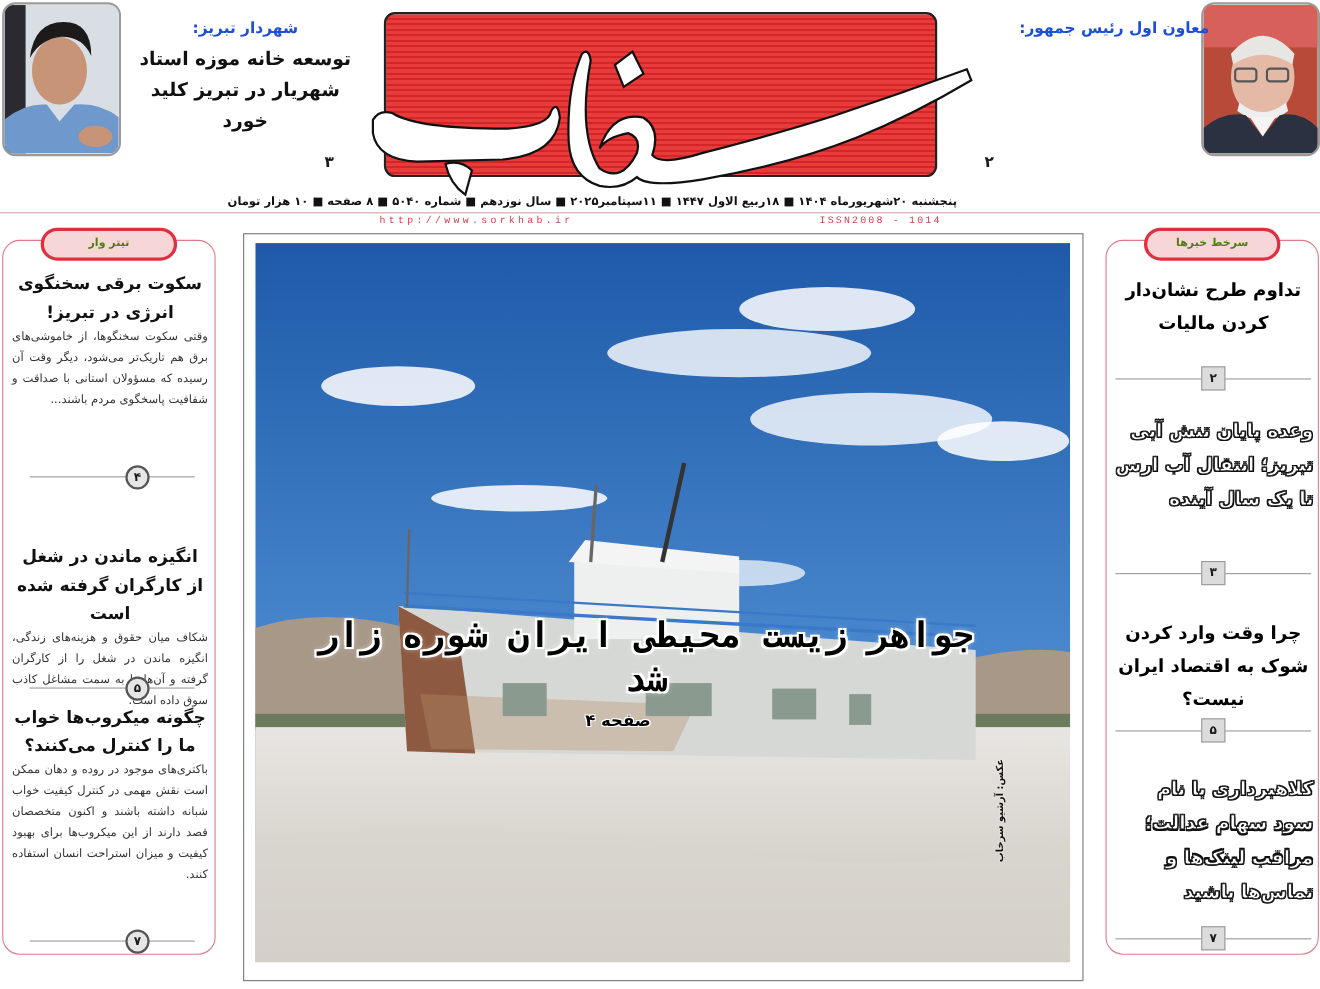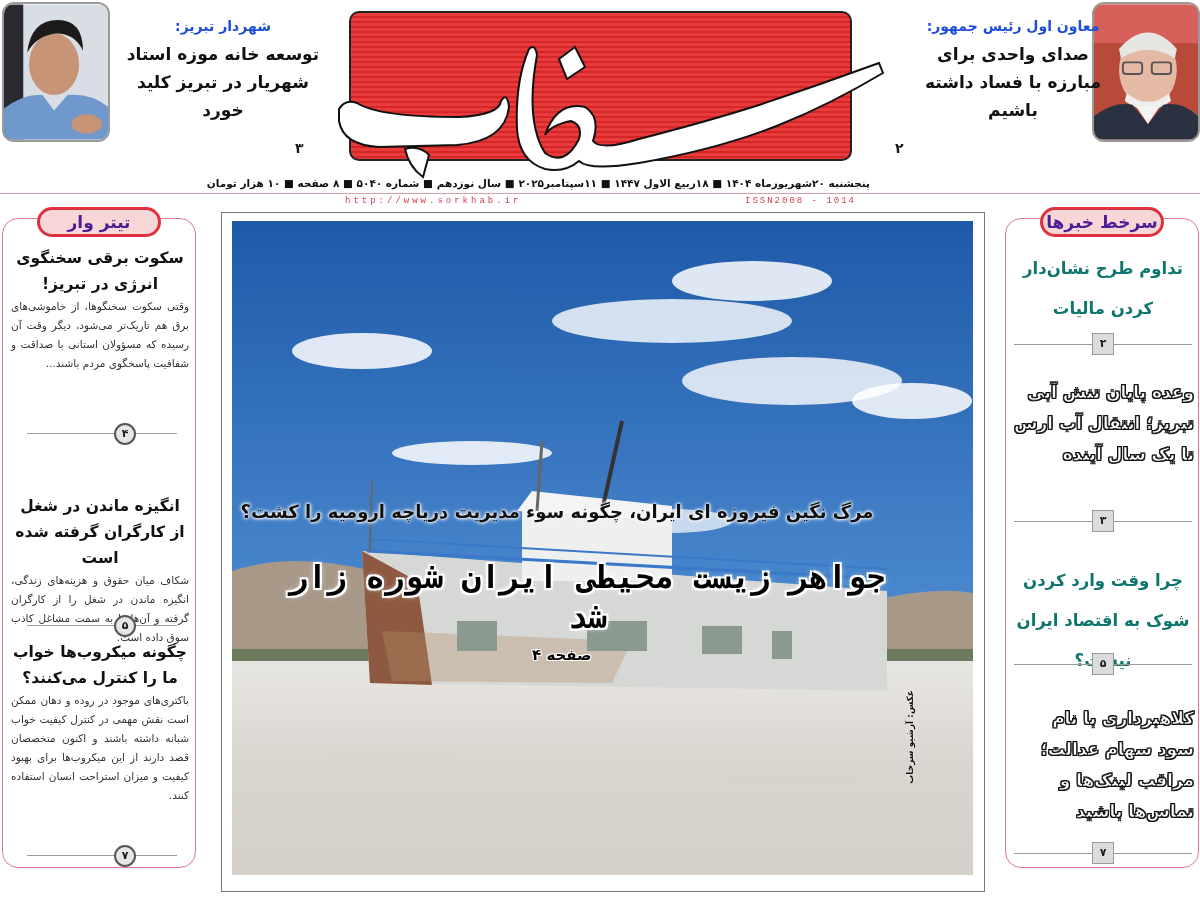--- a/index.html
+++ b/index.html
@@ -28,29 +28,29 @@
 
   .dateline { position: absolute; left: 330px; top: 177px; width: 540px; text-align: right; direction: rtl; font-size: 10.5px; font-weight: bold; color: #111; white-space: nowrap; }
   .rule { position: absolute; left: 0; top: 193px; width: 1200px; height: 1px; background: #d8a0a8; }
   .weburl { position: absolute; left: 345px; top: 196px; font-family: "Liberation Mono", monospace; font-size: 9px; letter-spacing: 3px; color: #d04050; }
   .issn { position: absolute; left: 745px; top: 196px; font-family: "Liberation Mono", monospace; font-size: 9px; letter-spacing: 2px; color: #d04050; }
 
   
   .side { position: absolute; top: 218px; width: 194px; height: 650px; border: 1.5px solid #e07a8a; border-radius: 16px; background: #fff; }
   .side.left { left: 2px; }
   .side.right { left: 1005px; }
-  .pill { position: absolute; top: -12px; left: 50%; transform: translateX(-50%); width: 124px; height: 30px; border-radius: 16px; background: #f7d6d8; border: 3px solid #e0303e; text-align: center; font-size: 17px; font-weight: bold; line-height: 24px; direction: rtl; color: #4c1d95; }
+  .pill { position: absolute; top: -12px; left: 50%; transform: translateX(-50%); width: 124px; height: 30px; border-radius: 16px; background: #f7d6d8; border: 3px solid #e0303e; text-align: center; font-size: 10px; font-weight: bold; line-height: 24px; direction: rtl; color: #4d7c0f; }
 
   .lstory { position: absolute; left: 8px; width: 178px; direction: rtl; text-align: right; }
   .lstory h3 { font-size: 15.5px; font-weight: bold; line-height: 26px; text-align: center; color: #111; }
   .lstory p { font-size: 10.5px; line-height: 19px; color: #333; text-align: justify; }
   .lsep { position: absolute; left: 24px; width: 150px; height: 1px; background: #9a9a9a; }
   .lnum { position: absolute; left: 87px; top: -10px; width: 22px; height: 22px; border-radius: 50%; background: #e6e6e6; border: 2px solid #555; text-align: center; font-size: 11px; font-weight: bold; line-height: 18px; }
 
-  .rstory { position: absolute; left: 6px; width: 182px; direction: rtl; text-align: center; font-size: 16.5px; font-weight: bold; line-height: 40px; color: #0f766e; }
+  .rstory { position: absolute; left: 6px; width: 182px; direction: rtl; text-align: center; font-size: 16.5px; font-weight: bold; line-height: 30px; color: #000000; }
   .rstory.outline { color: #fff; -webkit-text-stroke: 0.7px #111; text-shadow: 1px 1px 0 #111, -1px -1px 0 #111, 1px -1px 0 #111, -1px 1px 0 #111; font-size: 17px; line-height: 31px; text-align: right; }
   .rsep { position: absolute; left: 8px; width: 178px; height: 1px; background: #9a9a9a; }
   .rnum { position: absolute; left: 78px; top: -11px; width: 22px; height: 22px; background: #dcdcdc; border: 1px solid #999; text-align: center; font-size: 11px; font-weight: bold; line-height: 20px; }
 
   
   .mainframe { position: absolute; left: 221px; top: 212px; width: 764px; height: 680px; border: 1.5px solid #777; background: #fff; }
   .mainphoto { position: absolute; left: 10px; top: 8px; width: 741px; height: 654px; overflow: hidden; }
   .mainphoto svg { width: 100%; height: 100%; display: block; }
   .subhead { position: absolute; left: 10px; top: 288px; width: 650px; text-align: center; direction: rtl; font-size: 18px; font-weight: bold; color: #111; text-shadow: 0 0 3px #fff, 0 0 3px #fff, 0 0 5px #fff; }
   .headline { position: absolute; left: 60px; top: 345px; width: 610px; text-align: center; direction: rtl; font-size: 32px; font-weight: bold; color: #000; letter-spacing: -1px; text-shadow: 2px 2px 0 #fff, -2px -2px 0 #fff, 2px -2px 0 #fff, -2px 2px 0 #fff, 0 0 6px #fff; font-family: Liberation Mono, monospace; }
@@ -70,21 +70,20 @@
       <path d="M26 46 Q56 12 86 46 L84 56 Q56 38 28 56 Z" fill="#e8e6e2"></path>
       <rect x="30" y="60" width="20" height="12" rx="3" fill="none" stroke="#555" stroke-width="2"></rect>
       <rect x="60" y="60" width="20" height="12" rx="3" fill="none" stroke="#555" stroke-width="2"></rect>
       <path d="M34 92 Q56 110 78 92 L80 100 Q56 118 32 100 Z" fill="#eeeeee"></path>
       <path d="M0 140 L0 116 Q20 100 40 104 L56 124 L72 104 Q92 100 108 116 L108 140 Z" fill="#2a3140"></path>
       <path d="M44 106 L56 124 L68 106 Z" fill="#f4f4f4"></path>
     </svg>
   </div>
   <div class="teaser right">
     <div class="kicker">معاون اول رئیس جمهور:</div>
-    <div class="title">صدای واحدی برای مبارزه با فساد داشته باشیم</div>
   </div>
   <div class="teaser-page right">۲</div>
 
   <div class="logo">
     <svg viewBox="0 0 540 160">
       <title>سرخاب</title>
       <path d="M0 88 Q6 78 18 82 Q40 96 120 96 Q160 94 162 80 Q168 70 170 86 Q166 120 118 124 L40 126 Q4 124 0 100 Z" fill="#fff" stroke="#111" stroke-width="2"></path>
       <path d="M66 128 Q80 124 90 134 L84 156 Q70 146 66 128 Z" fill="#fff" stroke="#111" stroke-width="2"></path>
       <path d="M190 28 Q196 22 198 34 Q186 100 206 132 Q226 146 240 118 Q244 104 232 100 Q212 104 206 114 Q218 80 246 86 Q262 96 254 120 Q262 130 300 118 Q370 100 420 84 Q480 64 540 42 L544 52 Q490 84 440 104 Q380 128 300 142 Q250 150 240 140 Q226 152 206 148 Q180 140 178 108 Q176 60 190 28 Z" fill="#fff" stroke="#111" stroke-width="2"></path>
       <path d="M220 38 L236 26 L246 46 L228 58 Z" fill="#fff" stroke="#111" stroke-width="2"></path>
@@ -177,21 +176,20 @@
       <rect x="355" y="400" width="60" height="30" fill="#8a9a8e"></rect>
       <rect x="470" y="405" width="40" height="28" fill="#8a9a8e"></rect>
       <rect x="540" y="410" width="20" height="28" fill="#8a9a8e"></rect>
       <path d="M135 330 L655 358" stroke="#3a78c8" stroke-width="3" fill="none"></path>
       <path d="M135 318 L655 348" stroke="#3a78c8" stroke-width="2" fill="none"></path>
       <line x1="390" y1="200" x2="370" y2="290" stroke="#333" stroke-width="4"></line>
       <line x1="310" y1="220" x2="305" y2="290" stroke="#666" stroke-width="3"></line>
       <line x1="140" y1="260" x2="138" y2="330" stroke="#666" stroke-width="2"></line>
     </svg>
   </div>
-  <div class="subhead">مرگ نگین فیروزه ای ایران، چگونه سوء مدیریت دریاچه ارومیه را کشت؟</div>
   <div class="headline">جواهر زیست محیطی ایران شوره زار شد</div>
   <div class="pageref">صفحه ۴</div>
 </main>
 <div class="credit">عکس: آرشیو سرخاب</div>
 
 <aside class="side right">
   <div class="pill">سرخط خبرها</div>
 
   <div class="rstory" style="top:30px;">تداوم طرح نشان‌دار کردن مالیات</div>
   <div class="rsep" style="top:125px;">

